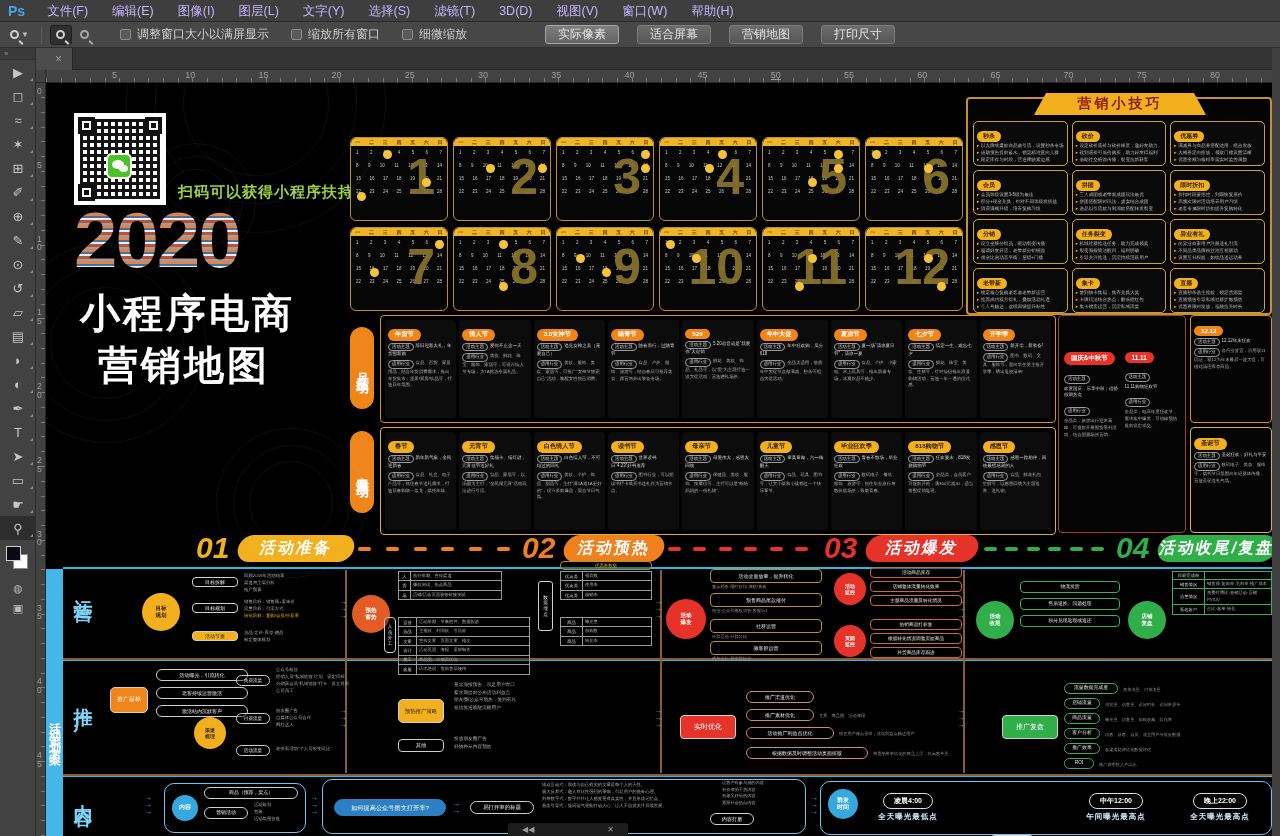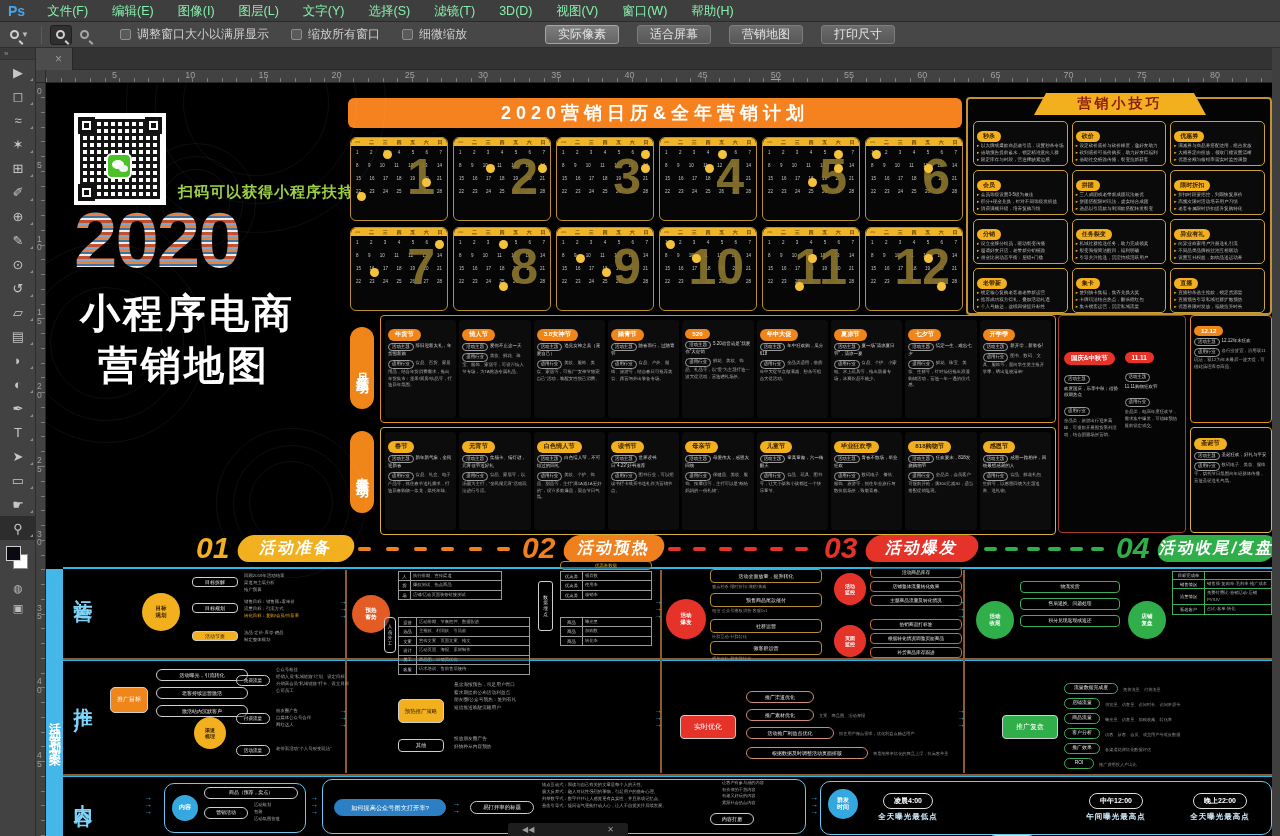--- a/index.html
+++ b/index.html
@@ -4,21 +4,21 @@
 <style>
   html,body{margin:0;padding:0;background:#222;}
   #app{position:relative;width:1280px;height:836px;overflow:hidden;background:#383838;
        font-family:"Liberation Sans","DejaVu Sans",sans-serif;-webkit-font-smoothing:antialiased;}
   #app *{box-sizing:border-box;}
 
   
   .menubar{position:absolute;left:0;top:0;width:1280px;height:22px;background:#3e3e3e;
            border-bottom:1px solid #2a2a2a;display:flex;align-items:center;z-index:30;}
   .pslogo{color:#4aa3e8;font-weight:bold;font-size:14px;margin:0 10px 0 8px;letter-spacing:0;}
-  .mi{color:#86efac;font-size:12.5px;padding:0 12px;line-height:22px;white-space:nowrap;text-align:center;}
+  .mi{color:#c4b5fd;font-size:12.5px;padding:0 12px;line-height:22px;white-space:nowrap;text-align:center;}
   .optionsbar{position:absolute;left:0;top:22px;width:1280px;height:26px;background:#474747;
               border-bottom:1px solid #2e2e2e;display:flex;align-items:center;z-index:30;}
   .mag{width:9px;height:9px;border:2px solid #cfcfcf;border-radius:50%;position:relative;display:inline-block;}
   .mag::after{content:'';position:absolute;width:2px;height:5px;background:#cfcfcf;left:8px;top:8px;transform:rotate(-45deg);}
   .caret{color:#bbb;font-size:8px;margin:0 4px 0 2px;}
   .zbtn{width:22px;height:20px;display:flex;align-items:center;justify-content:center;border-radius:3px;margin-right:2px;}
   .zbtn.on{background:#2f2f2f;border:1px solid #1f1f1f;}
   .chkrow{display:flex;align-items:center;margin-left:22px;}
   .chk{width:11px;height:11px;background:#5a5a5a;border:1px solid #8d8d8d;border-radius:2px;margin-right:6px;}
   .chklab{color:#d0d0d0;font-size:12px;}
@@ -340,21 +340,20 @@
           <div class="finder" style="right:-2px;top:-2px;"></div>
           <div class="finder" style="left:-2px;bottom:-2px;"></div>
           <div class="wxbadge"></div>
         </div>
       </div>
       <div class="qrcap">扫码可以获得小程序扶持</div>
       <div class="year">2020</div>
       <div class="ptitle" style="left:34px;top:210px;">小程序电商</div>
       <div class="ptitle" style="left:52px;top:262px;">营销地图</div>
 
-      <div class="calbanner">2020营销日历&amp;全年营销计划</div>
       <div id="calendars">
           <div class="mcard" style="left: 304px; top: 54px; width: 98px; height: 84px;">
             <div class="mhead">
               <span>一</span>
               <span>二</span>
               <span>三</span>
               <span>四</span>
               <span>五</span>
               <span>六</span>
               <span>日</span>

